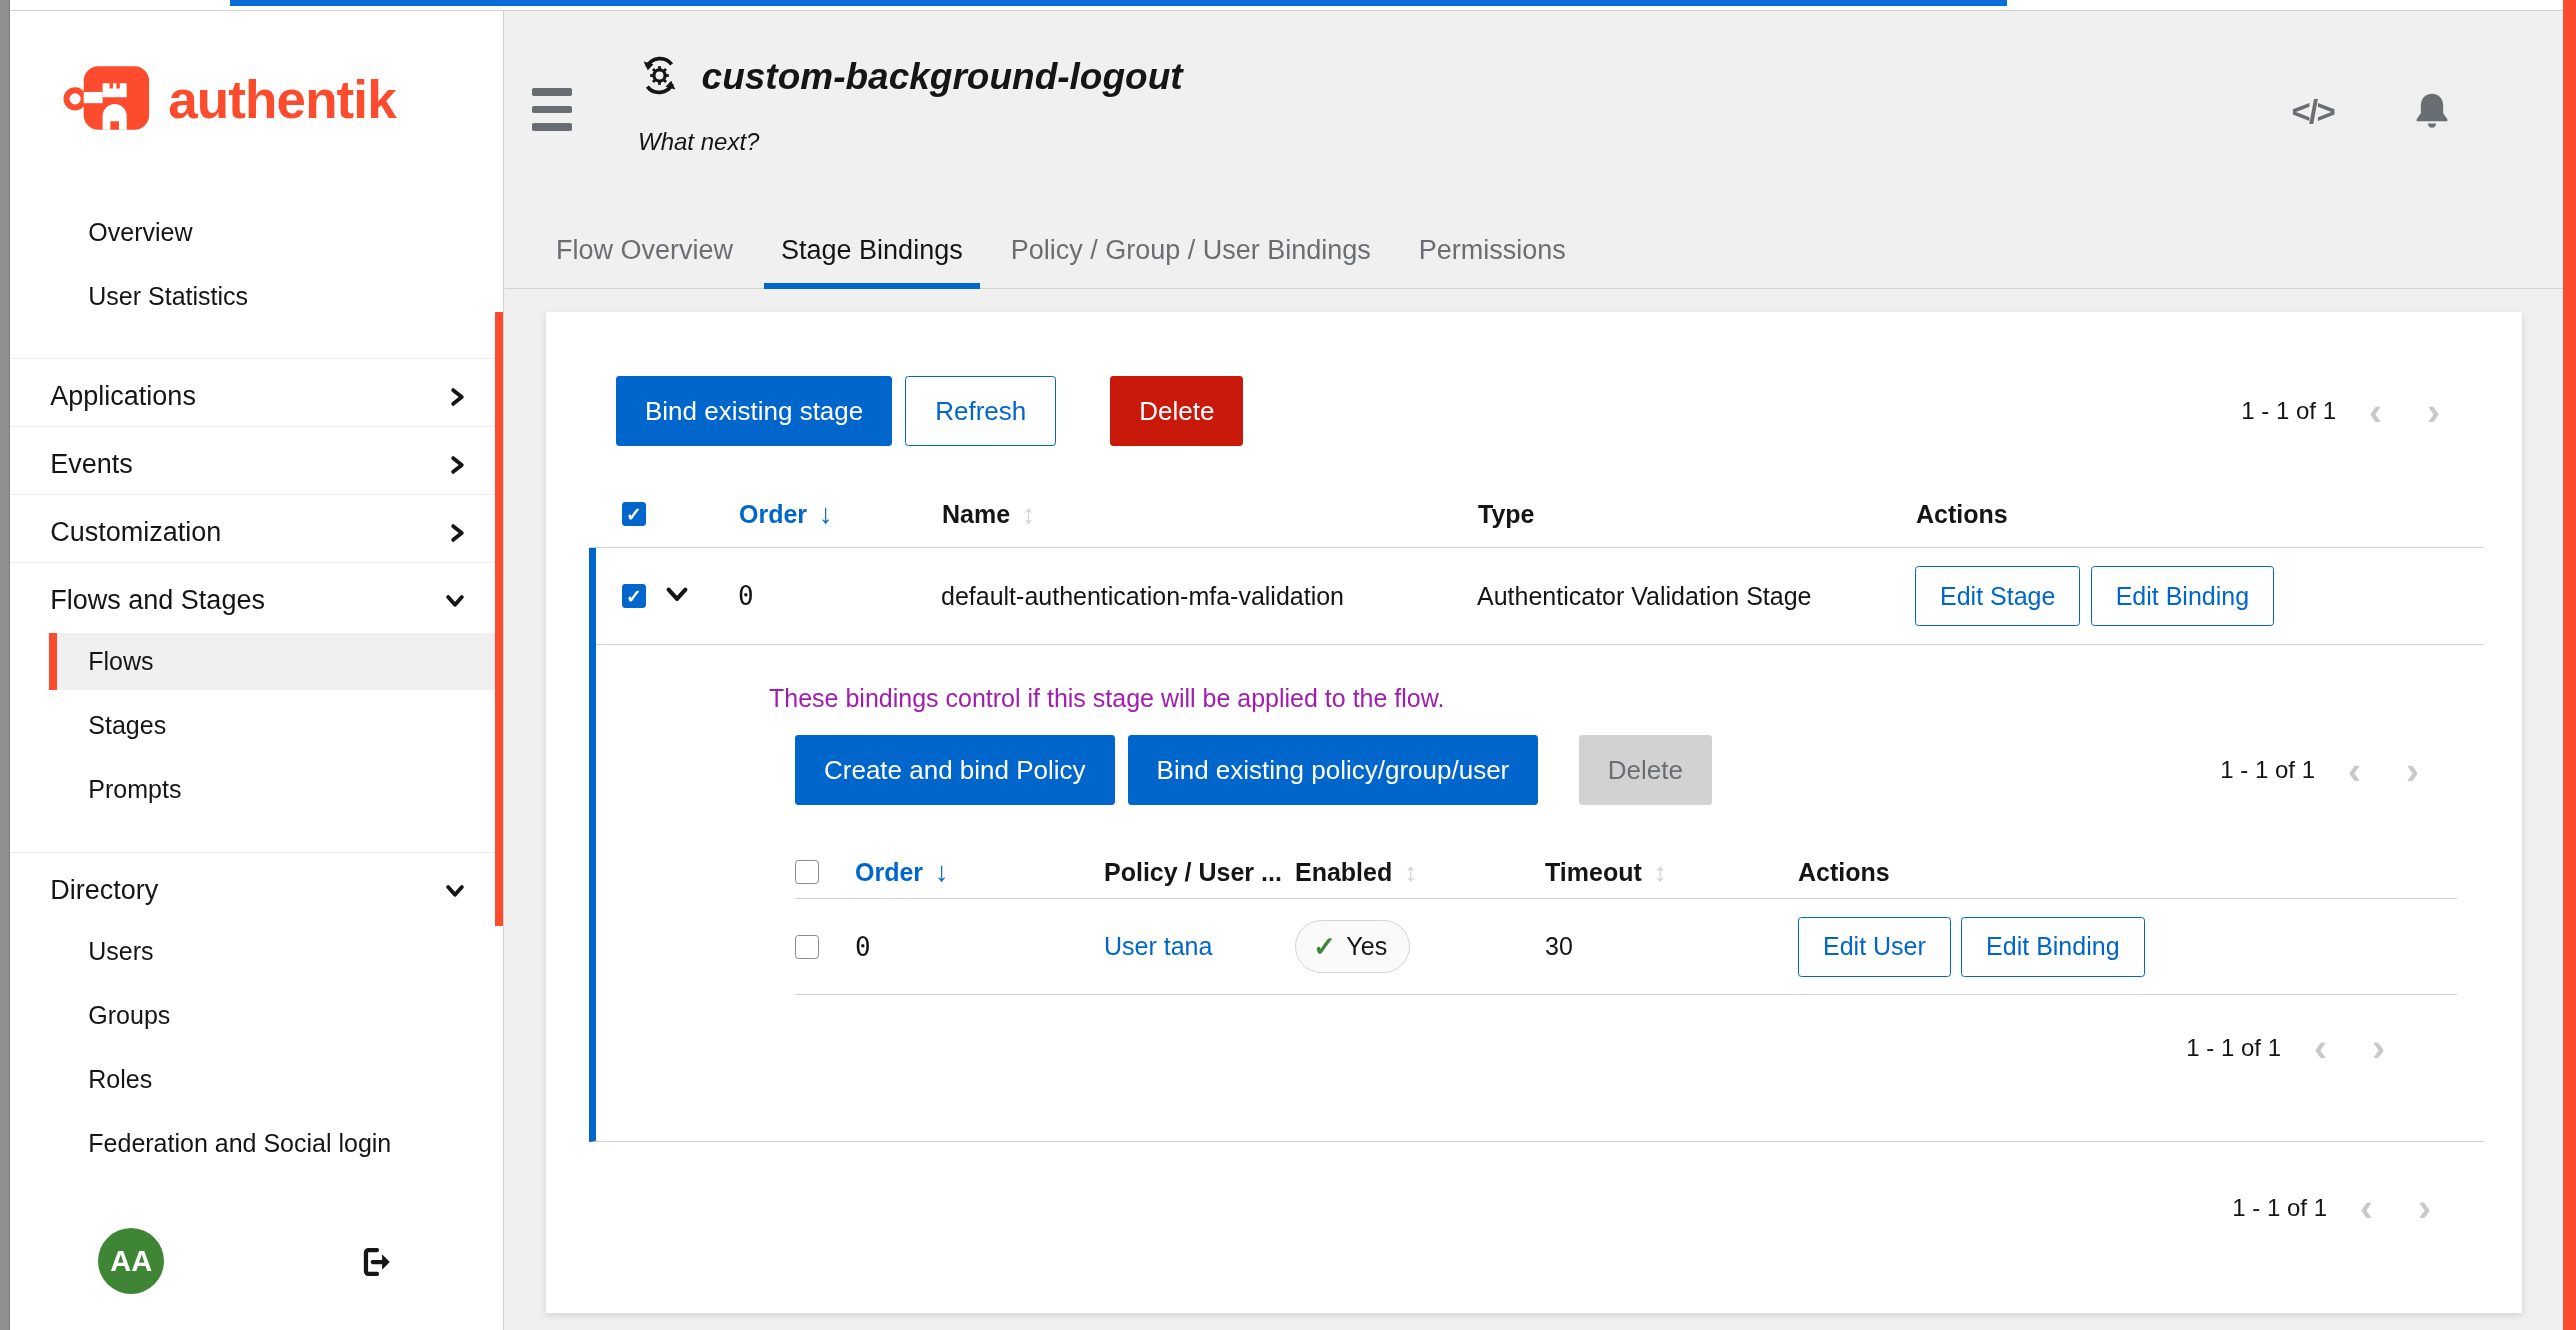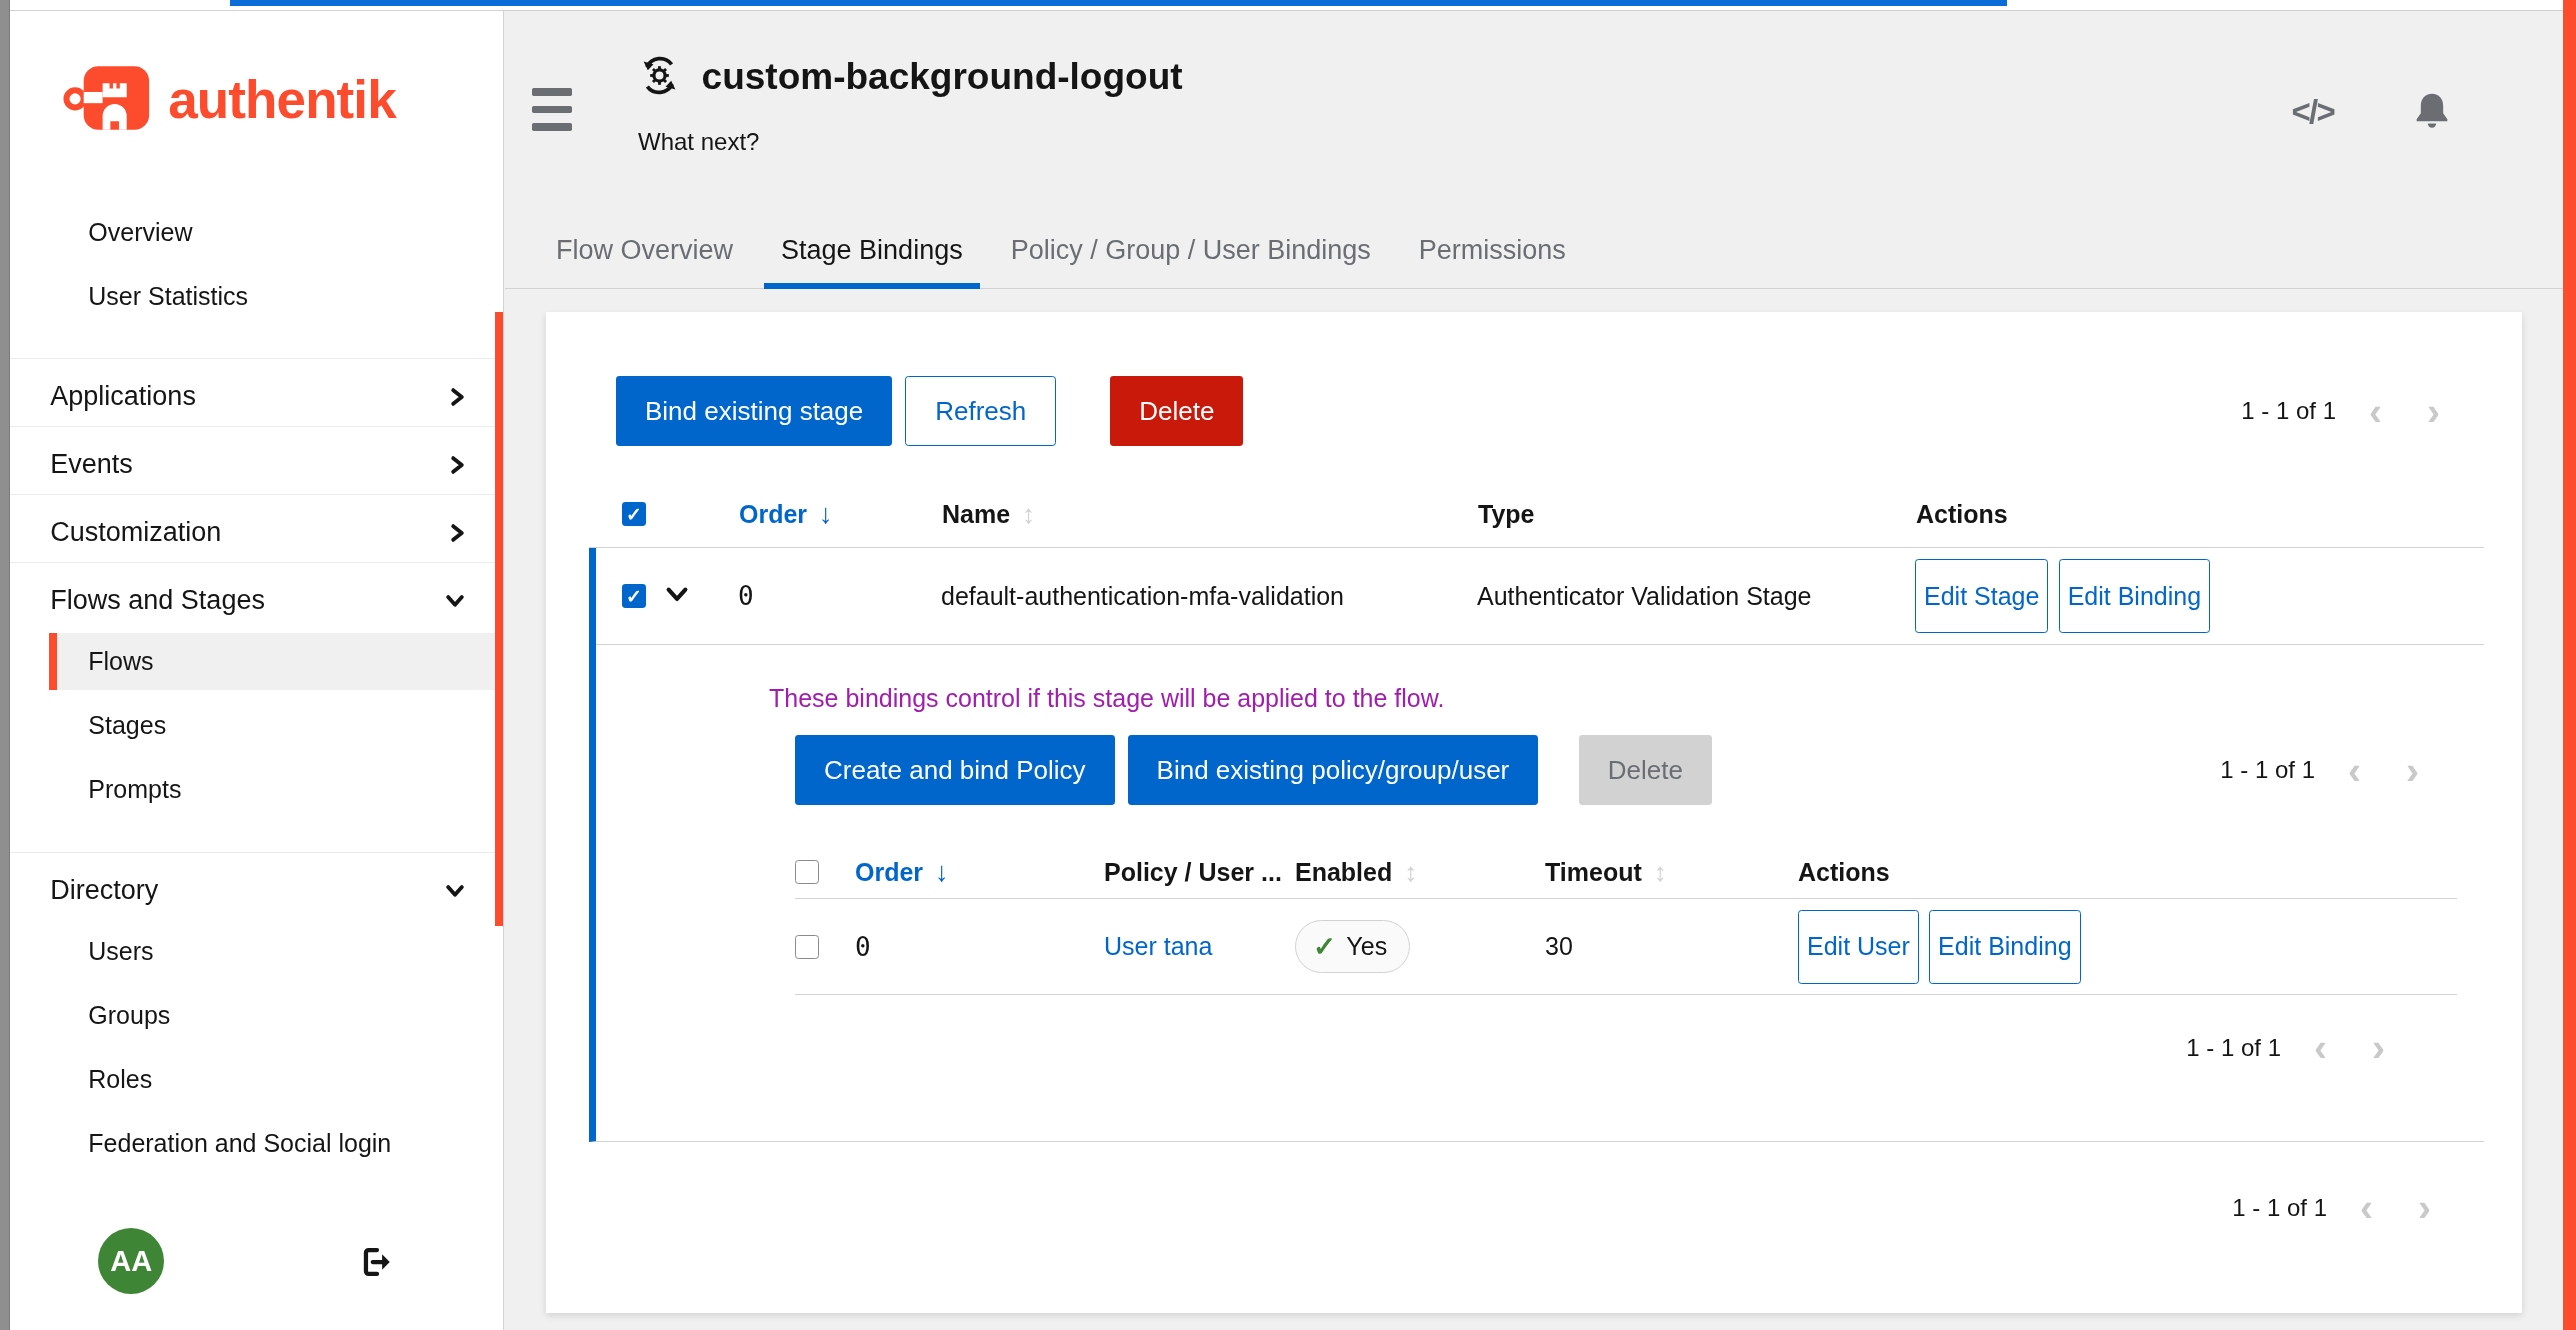--- a/index.html
+++ b/index.html
@@ -29,21 +29,21 @@
   .sb-footer { position:absolute; bottom:26px; left:0; right:0; height:77px; }
   .avatar { position:absolute; left:88px; top:0; width:66px; height:66px; border-radius:50%; background:#3e8635; color:#fff; font-size:29px; font-weight:bold; display:flex; align-items:center; justify-content:center; }
   .logout { position:absolute; left:350px; top:17px; width:34px; height:34px; cursor:pointer; }
 
   
   .content { position:absolute; left:505px; top:11px; width:2058px; height:1320px; background:#f0f0f0; }
 
   .hamburger { position:absolute; left:27px; top:77px; width:40px; height:43px; cursor:pointer; display:flex; flex-direction:column; justify-content:space-between; }
   .hamburger div { height:7.7px; background:#6a6e73; border-radius:1.7px; }
 
-  .page-head { position:absolute; left:133px; top:43px; }
+  .page-head { position:absolute; left:133px; top:43px;font-style:italic; }
   .title-row { display:flex; align-items:center; gap:20.6px; }
   .page-title { font-size:37px; font-weight:600; color:#151515; }
   .page-sub { margin-top:28px; font-size:24px; color:#151515; }
 
   .top-icons { position:absolute; right:112px; top:79px; display:flex; gap:79px; align-items:center; }
   .code-icon { font-size:33px; font-weight:bold; color:#6a6e73; letter-spacing:-1.7px; }
 
   .tabs { position:absolute; left:0; right:0; top:199px; height:79px; border-bottom:0.9px solid #d2d2d2; display:flex; align-items:flex-end; padding-left:27px; }
   .tab { font-size:27px; color:#6a6e73; padding:19px 24px 22px 24px; cursor:pointer; position:relative; }
   .tab.active { color:#151515; }
@@ -51,21 +51,21 @@
 
   
   .card { position:absolute; left:41px; top:301px; width:1976px; height:1001px; background:#fff; box-shadow:0 2.6px 6.9px rgba(0,0,0,0.13); }
 
   .toolbar { position:absolute; left:70px; right:70px; top:64px; height:70px; display:flex; align-items:center; gap:13px; }
   .btn { font-family:"Liberation Sans",sans-serif; font-size:26px; height:70px; padding:0 29px; border:none; border-radius:3.4px; cursor:pointer; }
   .btn-primary { background:#0066cc; color:#fff; }
   .btn-secondary { background:#fff; color:#0066cc; border:1.7px solid #0066cc; }
   .btn-danger { background:#c9190b; color:#fff; margin-left:41px; }
   .btn-disabled { background:#d2d2d2; color:#6a6e73; cursor:default; margin-left:27.5px; }
-  .btn-outline { font-size:25px; height:74px; padding:0 8px; background:#fff; color:#0066cc; border:1.7px solid #0066cc; border-radius:3.4px; cursor:pointer; }
+  .btn-outline { font-size:25px; height:60px; padding:0 24px; background:#fff; color:#0066cc; border:1.7px solid #0066cc; border-radius:3.4px; cursor:pointer; }
 
   .pagination { display:flex; align-items:center; gap:21px; font-size:24px; color:#151515; }
   .pagination .pg-chev { font-size:39px; color:#c9c9c9; font-weight:bold; line-height:1; cursor:default; padding:0 12px; }
   .toolbar .pagination { margin-left:auto; }
 
   
   .tbl { margin:19px 38px 0 43px; }
   .tbl-head { display:grid; grid-template-columns:76px 74px 203px 536px 438px 1fr; align-items:center; height:67px; border-bottom:0.9px solid #d2d2d2; font-size:25px; font-weight:bold; }
   .sortable { display:flex; align-items:center; gap:12px; cursor:pointer; }
   .sorted { color:#0066cc; }

